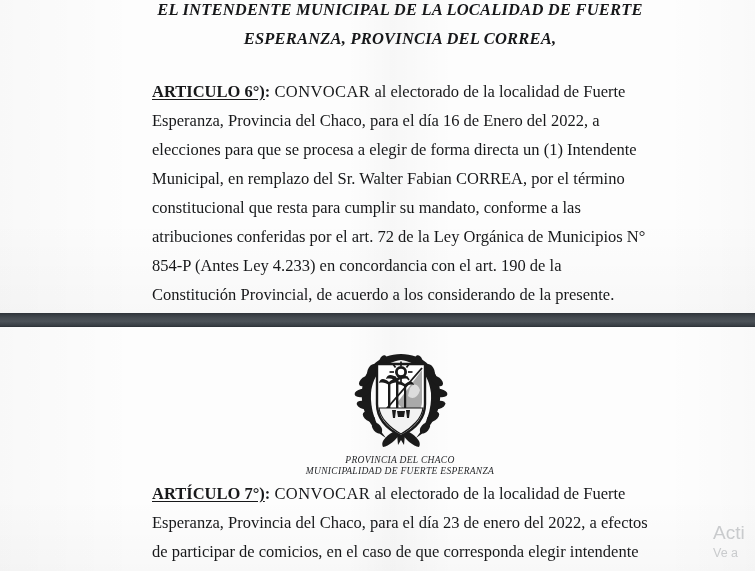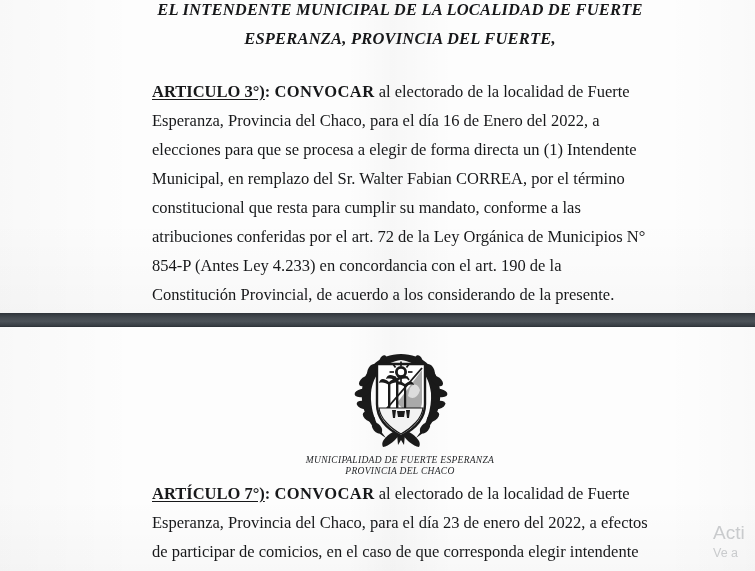--- a/index.html
+++ b/index.html
@@ -82,21 +82,21 @@
   .article-block p:last-child {
     text-align: left;
   }
 
   .art-label {
     font-weight: bold;
     text-decoration: underline;
     text-underline-offset: 2px;
   }
   .art-colon { font-weight: bold; }
-  .art-verb { font-weight: bold; letter-spacing: 0.4px; }
+  .art-verb { font-weight: normal; letter-spacing: 0.4px; }
 
   
   #coat-of-arms {
     position: absolute;
     left: 352px;
     top: 348px;
     width: 98px;
     height: 100px;
   }
   #coat-of-arms svg { display: block; width: 98px; height: 100px; }
@@ -138,25 +138,25 @@
 </style>
 </head>
 <body>
 
 <div class="scan-page" id="scan-page-top">
   <div class="scan-noise"></div>
 </div>
 
 <div class="doc-title">
   <div>EL INTENDENTE MUNICIPAL DE LA LOCALIDAD DE FUERTE</div>
-  <div>ESPERANZA, PROVINCIA DEL FUERTE,</div>
+  <div>ESPERANZA, PROVINCIA DEL CORREA,</div>
 </div>
 
 <div class="article-block" id="article-1-block">
-  <p><span class="art-label">ARTICULO 3°)</span><span class="art-colon">:</span>
+  <p><span class="art-label">ARTICULO 6°)</span><span class="art-colon">:</span>
     <span class="art-verb">CONVOCAR</span><span> al electorado de la localidad de Fuerte Esperanza, Provincia del Chaco, para el día 16 de Enero del 2022, a elecciones para que se procesa a elegir de forma directa un (1) Intendente Municipal, en remplazo del Sr. Walter Fabian CORREA, por el término constitucional que resta para cumplir su mandato, conforme a las atribuciones conferidas por el art. 72 de la Ley Orgánica de Municipios N° 854-P (Antes Ley 4.233) en concordancia con el art. 190 de la Constitución Provincial, de acuerdo a los considerando de la presente.</span></p>
 </div>
 
 <div id="scan-divider"></div>
 
 <div class="scan-page" id="scan-page-bottom">
   <div class="scan-noise"></div>
 </div>
 
 <div id="coat-of-arms">
@@ -227,22 +227,22 @@
     <path d="M27 60 L71 60 C70 70 60 80 49 86 C38 80 28 70 27 60 Z" fill="#f2f2f2" stroke="#1a1a1a" stroke-width="1.2"></path>
     <g fill="#1a1a1a">
       <path d="M40 62 L44 62 L43 70 L41 70 Z"></path>
       <path d="M54 62 L58 62 L57 70 L55 70 Z"></path>
       <path d="M45 63 L53 63 L52 69 L46 69 Z"></path>
     </g>
   </svg>
 </div>
 
 <div id="emblem-caption">
+  <div>PROVINCIA DEL CHACO</div>
   <div>MUNICIPALIDAD DE FUERTE ESPERANZA</div>
-  <div>PROVINCIA DEL CHACO</div>
 </div>
 
 <div class="article-block" id="article-2-block">
   <p><span class="art-label">ARTÍCULO 7°)</span><span class="art-colon">:</span>
     <span class="art-verb">CONVOCAR</span><span> al electorado de la localidad de Fuerte Esperanza, Provincia del Chaco, para el día 23 de enero del 2022, a efectos de participar de comicios, en el caso de que corresponda elegir intendente municipal en segunda vuelta.</span></p>
 </div>
 
 <div id="activation-watermark">
   <div class="wm-title">Acti</div>
   <div class="wm-sub">Ve a</div>

